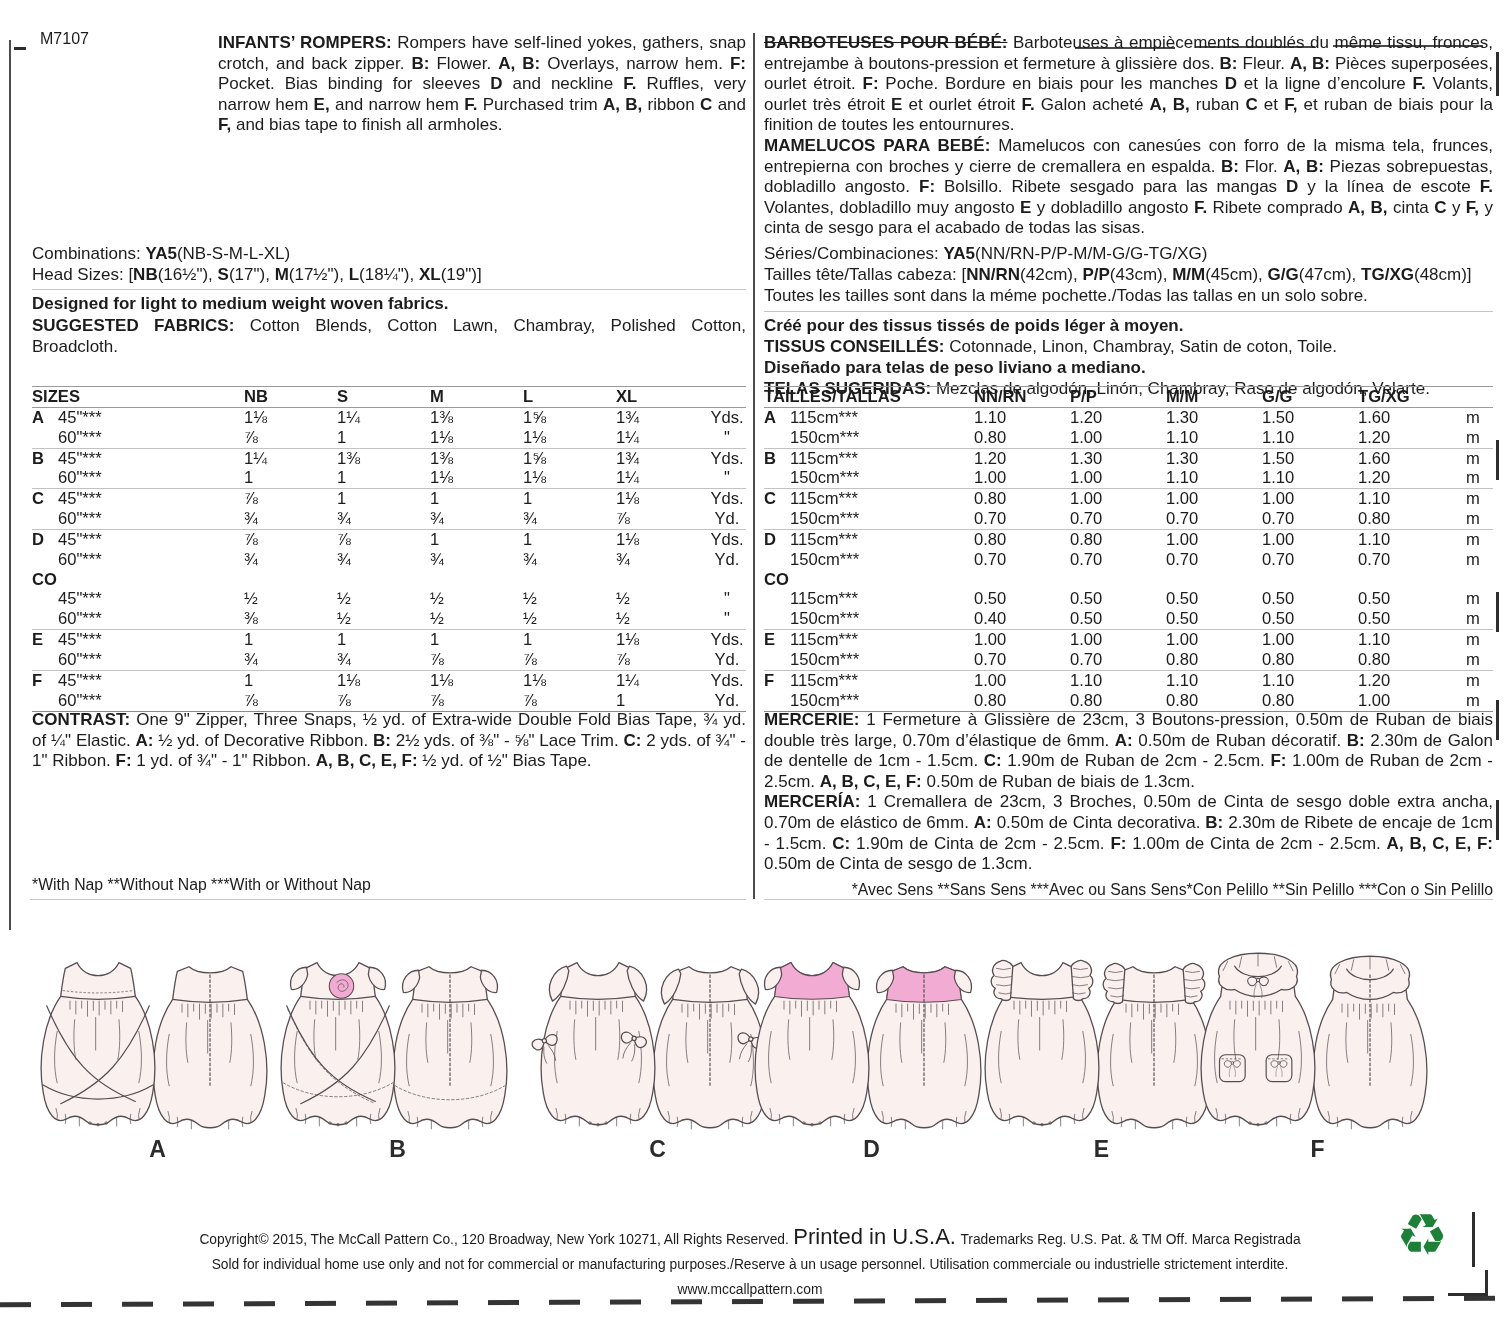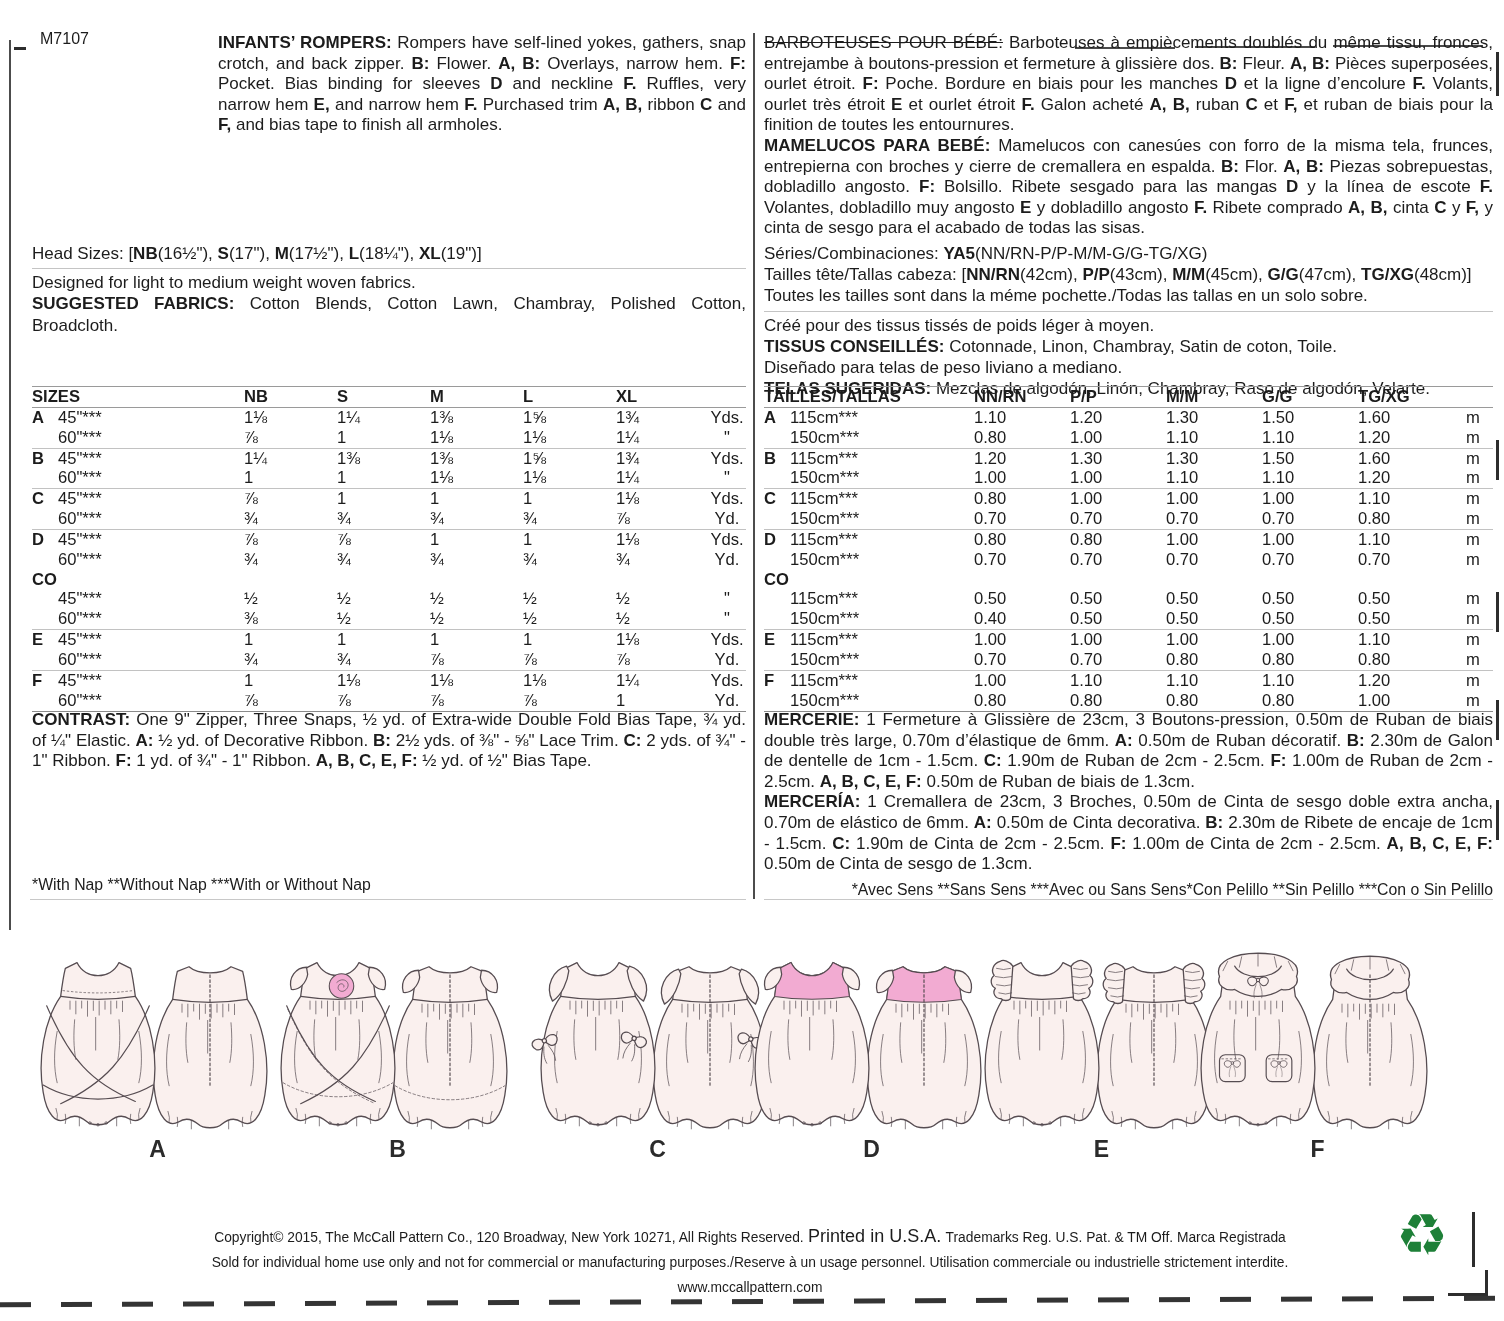--- a/index.html
+++ b/index.html
@@ -7,21 +7,21 @@
     width:1504px;height:1321px;position:relative;overflow:hidden;
     background:#ffffff;color:#1c1c1c;
     font-family:"Liberation Sans", sans-serif;
   }
   .abs{position:absolute}
   p{margin:0}
   b{font-weight:bold}
   .j{text-align:justify}
   .desc{font-size:17px;line-height:20.6px}
   .infoline{font-size:17px;line-height:21.2px}
-  .bold{font-weight:normal}
+  .bold{font-weight:bold}
   .rule{height:1px;background:#c4c4c4;margin:4px 0 3px 0}
   .strike{text-decoration:line-through}
 
   
   .vline{position:absolute;background:#4c4c4c}
   .tick{position:absolute;background:#2d2d2d}
   .artifact{position:absolute;height:2.4px;background:#2a2a2a;opacity:.85}
 
   
   table{border-collapse:collapse;table-layout:fixed}
@@ -49,21 +49,21 @@
   .ln{fill:none;stroke:#564c51;stroke-width:1;stroke-linecap:round}
   .thin{stroke-width:.6}
   .pink{fill:#f2abd2;stroke:#564c51;stroke-width:.9}
   .dash{stroke-dasharray:2.2,2}
   .dots{stroke-dasharray:1.4,2.2}
 
   
   #footer{position:absolute;left:90px;top:1224px;width:1320px;text-align:center}
   #footer .row{line-height:25px}
   .small{font-size:13.8px}
-  .printed{font-size:18px}
+  .printed{font-size:22px}
   #recycle{position:absolute;left:1396px;top:1206px;font-size:58px;line-height:58px;color:#1e8038}
   #cutline{position:absolute;left:0;top:1299px;width:1504px;height:4.5px;
     background:repeating-linear-gradient(90deg,#343434 0 31px,transparent 31px 61px);
     transform:rotate(-.25deg)}
 </style>
 </head>
 <body>
 
 <svg width="0" height="0" style="position:absolute" aria-hidden="true">
   <defs>
@@ -139,20 +139,21 @@
   <div id="pattern-number">M7107</div>
 </div>
 <p class="abs desc j" style="left:218px;top:33px;width:528px"><b>INFANTS’ ROMPERS:</b> Rompers have self-lined yokes, gathers, snap crotch, and back zipper. <b>B:</b> Flower. <b>A, B:</b> Overlays, narrow hem. <b>F:</b> Pocket. Bias binding for sleeves <b>D</b> and neckline <b>F.</b> Ruffles, very narrow hem <b>E,</b> and narrow hem <b>F.</b> Purchased trim <b>A, B,</b> ribbon <b>C</b> and <b>F,</b> and bias tape to finish all armholes.</p>
 
 <div class="abs desc j" style="left:764px;top:33px;width:729px">
   <p><span class="bold strike">BARBOTEUSES POUR BÉBÉ:</span><span> Barboteuses à empiècements doublés du même tissu, fronces, entrejambe à boutons-pression et fermeture à glissière dos. <b>B:</b> Fleur. <b>A, B:</b> Pièces superposées, ourlet étroit. <b>F:</b> Poche. Bordure en biais pour les manches <b>D</b> et la ligne d’encolure <b>F.</b> Volants, ourlet très étroit <b>E</b> et ourlet étroit <b>F.</b> Galon acheté <b>A, B,</b> ruban <b>C</b> et <b>F,</b> et ruban de biais pour la finition de toutes les entournures.</span></p>
   <p><b>MAMELUCOS PARA BEBÉ:</b> Mamelucos con canesúes con forro de la misma tela, frunces, entrepierna con broches y cierre de cremallera en espalda. <b>B:</b> Flor. <b>A, B:</b> Piezas sobrepuestas, dobladillo angosto. <b>F:</b> Bolsillo. Ribete sesgado para las mangas <b>D</b> y la línea de escote <b>F.</b> Volantes, dobladillo muy angosto <b>E</b> y dobladillo angosto <b>F.</b> Ribete comprado <b>A, B,</b> cinta <b>C</b> y <b>F,</b> y cinta de sesgo para el acabado de todas las sisas.</p>
 </div>
 
 <div class="abs" style="left:32px;top:243px;width:714px">
+  <p class="infoline">Combinations: <b>YA5</b>(NB-S-M-L-XL)</p>
   <p class="infoline">Head Sizes: [<b>NB</b>(16½"), <b>S</b>(17"), <b>M</b>(17½"), <b>L</b>(18¼"), <b>XL</b>(19")]</p>
   <div class="rule"></div>
   <p class="infoline bold">Designed for light to medium weight woven fabrics.</p>
   <p class="infoline j"><b>SUGGESTED FABRICS:</b> Cotton Blends, Cotton Lawn, Chambray, Polished Cotton, Broadcloth.</p>
 </div>
 
 <div class="abs" style="left:764px;top:243px;width:729px">
   <p class="infoline">Séries/Combinaciones: <b>YA5</b>(NN/RN-P/P-M/M-G/G-TG/XG)</p>
   <p class="infoline">Tailles tête/Tallas cabeza: [<b>NN/RN</b>(42cm), <b>P/P</b>(43cm), <b>M/M</b>(45cm), <b>G/G</b>(47cm), <b>TG/XG</b>(48cm)]</p>
   <p class="infoline">Toutes les tailles sont dans la méme pochette./Todas las tallas en un solo sobre.</p>

